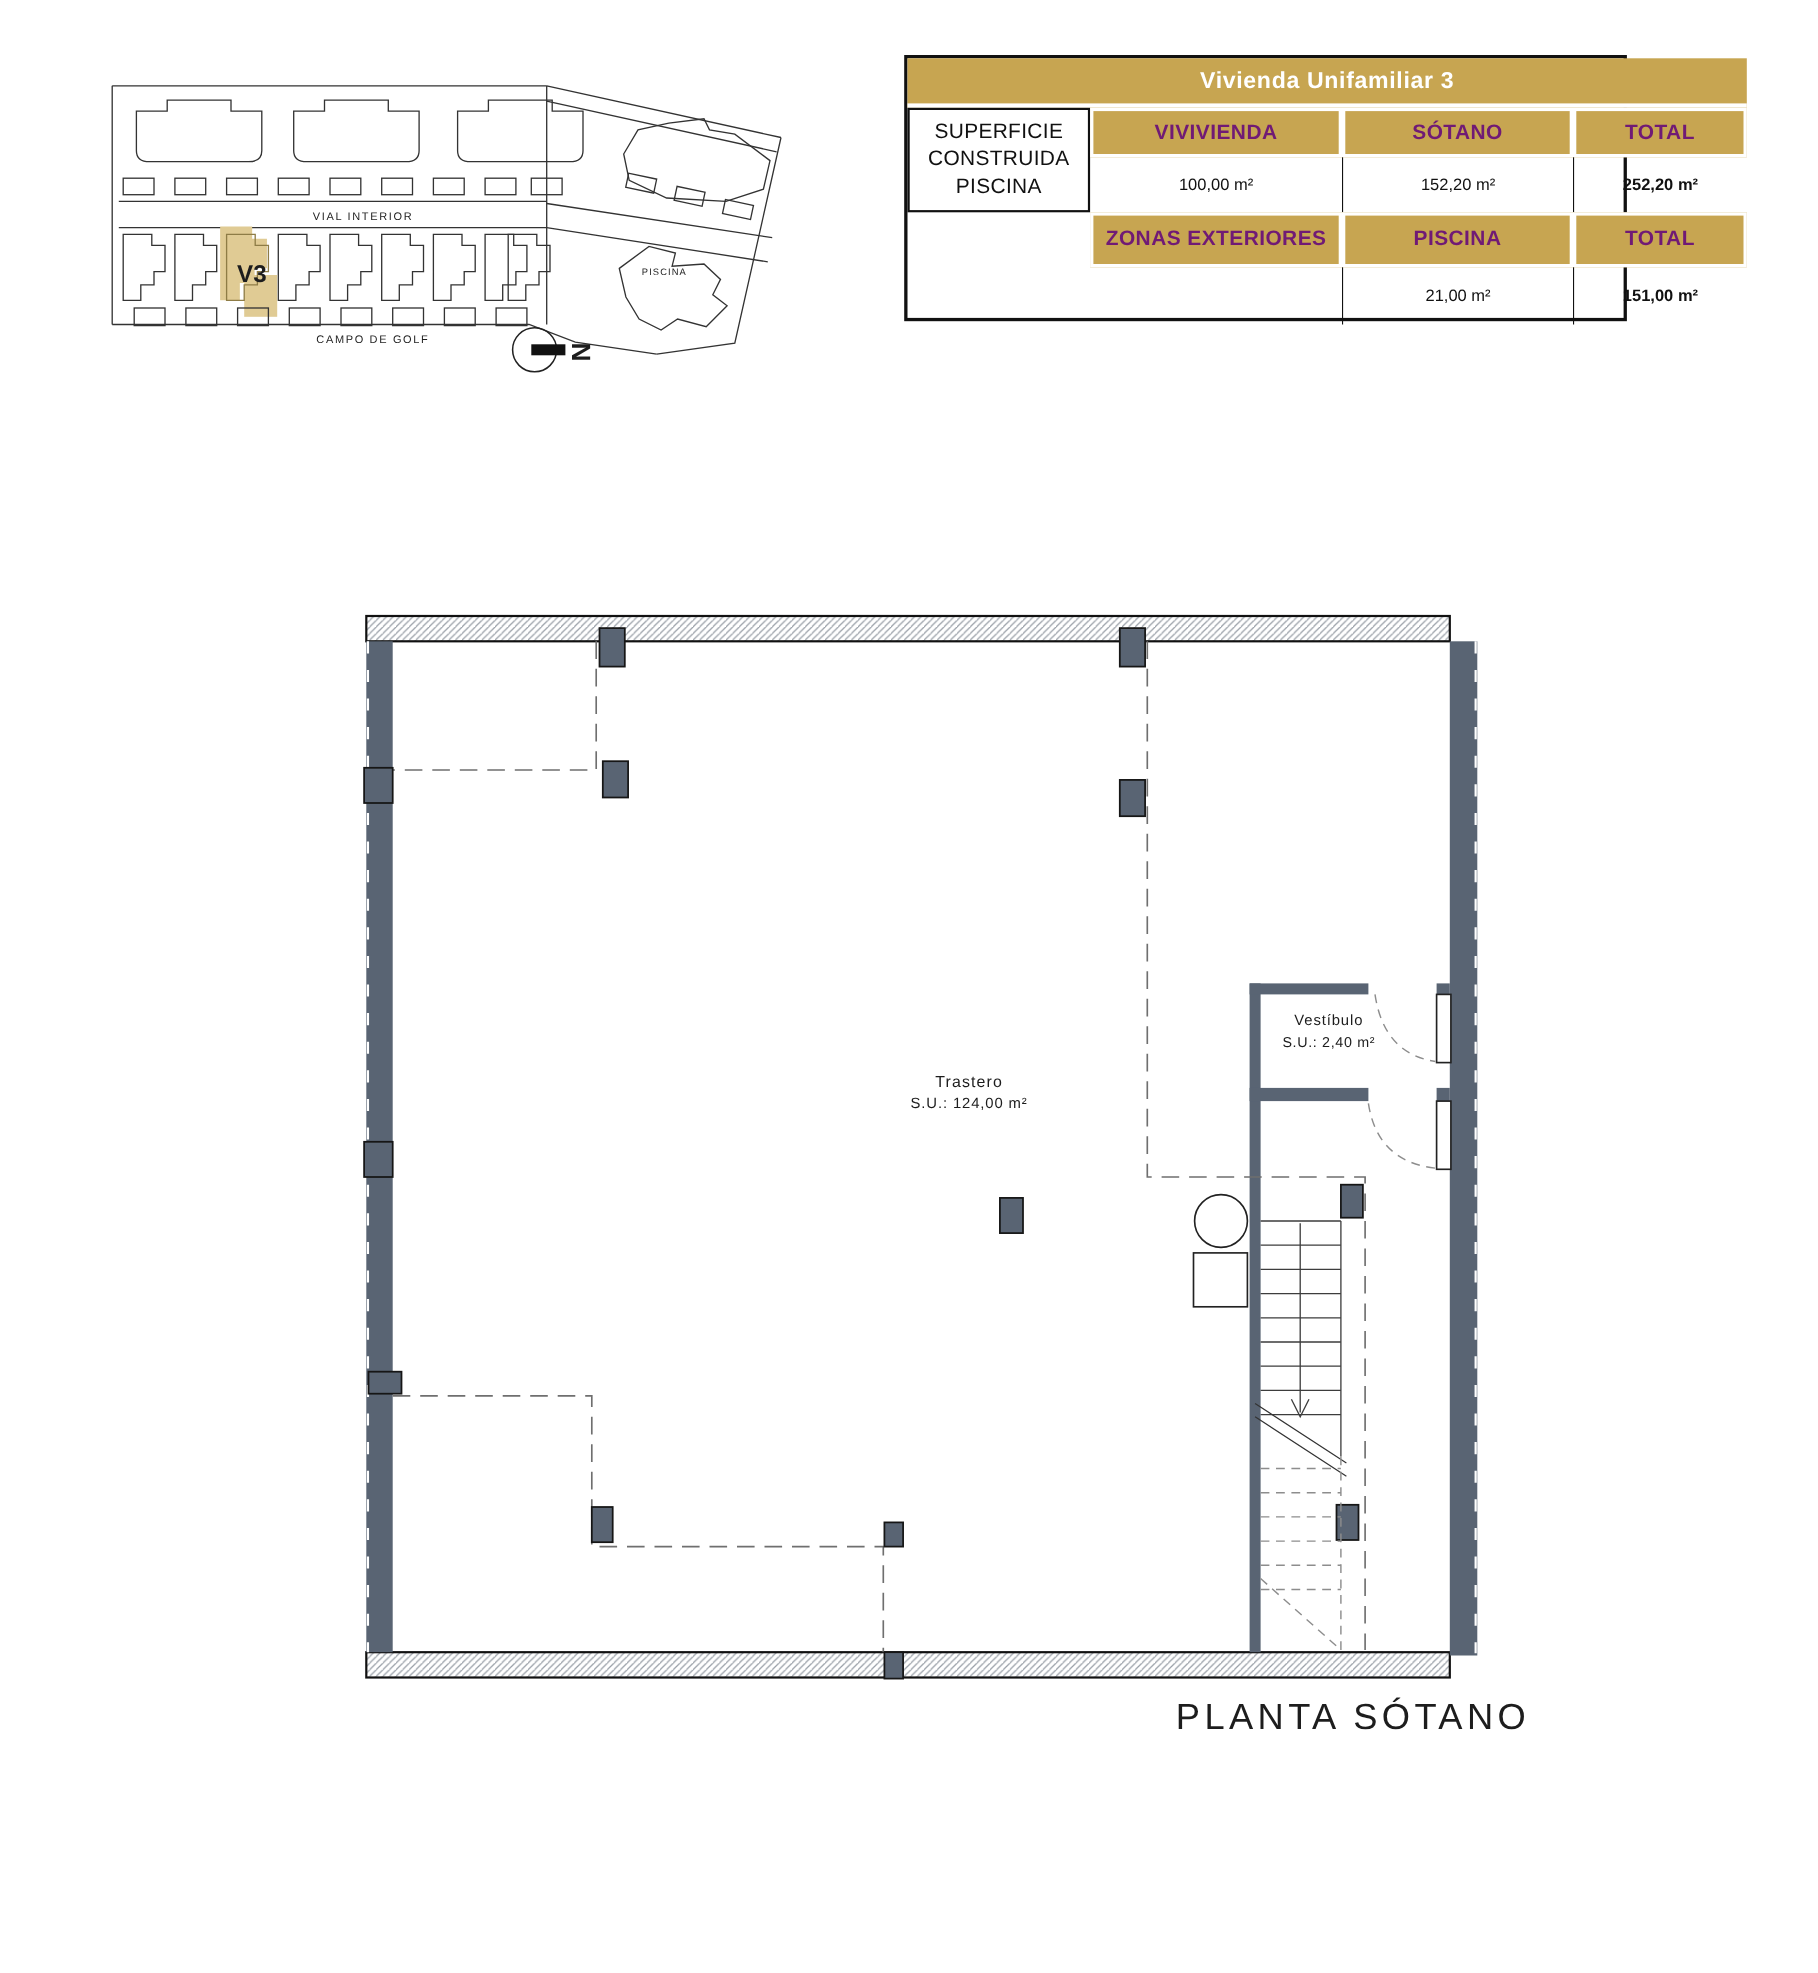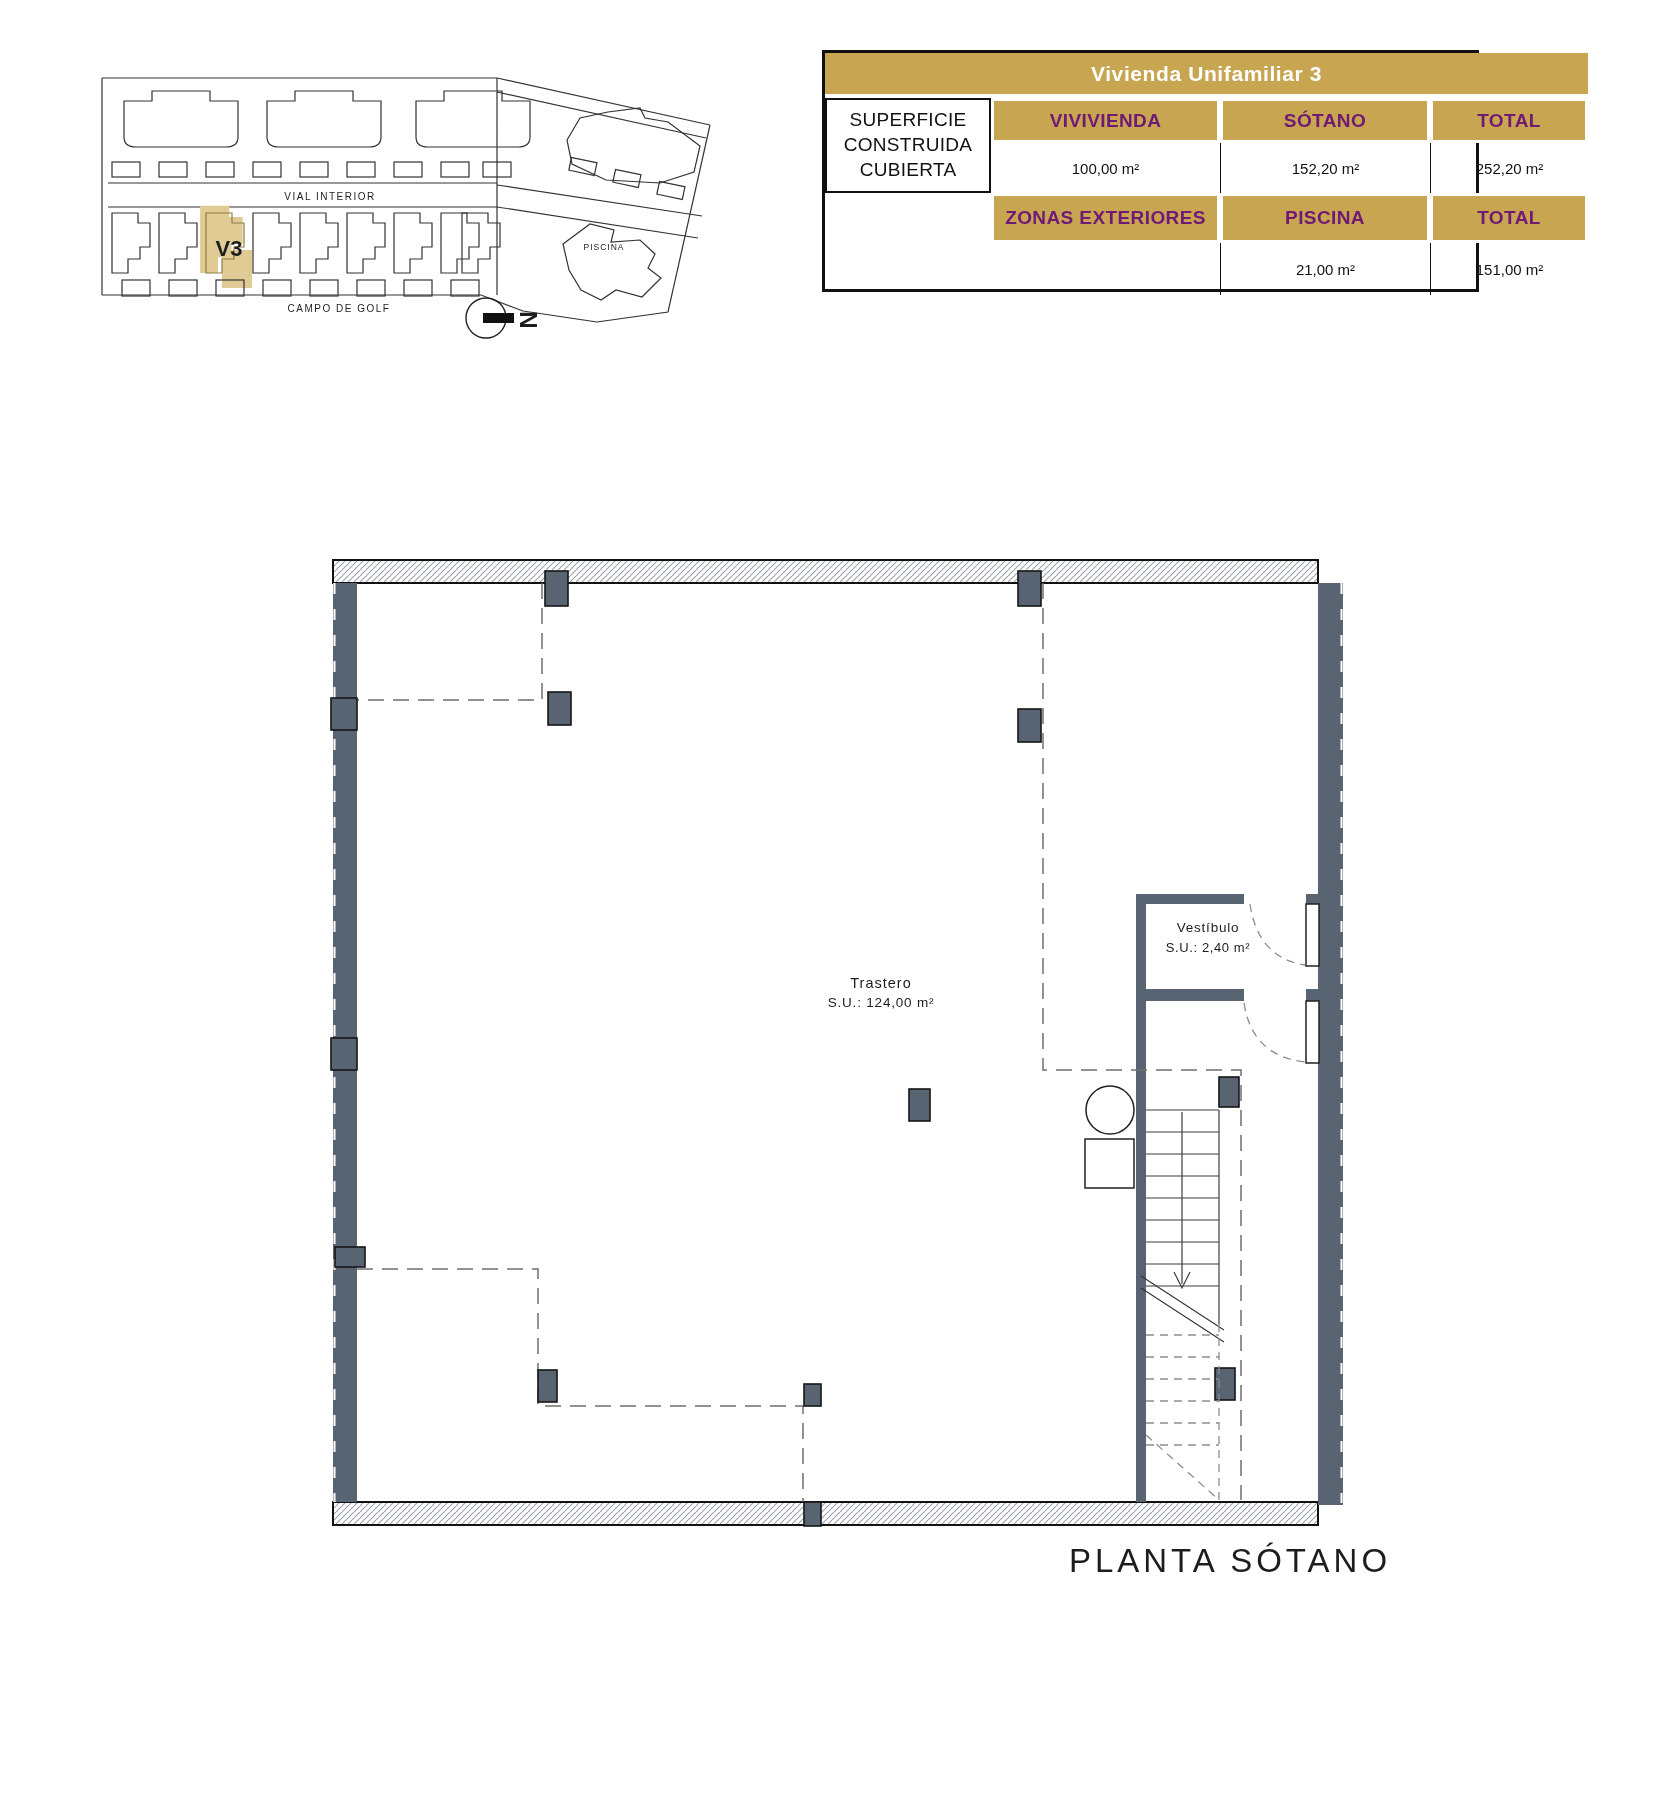--- a/index.html
+++ b/index.html
@@ -16,21 +16,21 @@
   .ttl{grid-column:1/5;grid-row:1;background:var(--accent);color:#fff;font-weight:bold;
     display:flex;align-items:center;justify-content:center;font-size:21px;letter-spacing:.6px;
     border-bottom:4px solid #fff;}
   .lbl{grid-column:1;border:2.5px solid #111;display:flex;align-items:center;justify-content:center;
     text-align:center;font-size:19px;line-height:1.3;padding:2px 12px;color:#111;letter-spacing:.3px;}
   .lbl1{grid-row:2/4;} .lbl2{grid-row:4/6;}
   .gh{background:var(--accent);color:#701a75;font-weight:bold;font-size:19px;letter-spacing:.4px;
     display:flex;align-items:center;justify-content:center;border:3px solid #fff;text-align:center;}
   .val{display:flex;align-items:center;justify-content:center;font-size:15px;color:#111;}
   .sep{border-left:1.5px solid #111;}
-  .total{font-weight:normal;}
+  .total{font-weight:bold;}
   .c2{grid-column:2}.c3{grid-column:3}.c4{grid-column:4}
   .r2{grid-row:2}.r3{grid-row:3}.r4{grid-row:4}.r5{grid-row:5}
 
   
   .wall{fill:var(--wall);}
   .col{fill:var(--wall);stroke:#161616;stroke-width:1.6;}
   .hatchwall{fill:url(#hatch);stroke:#111;stroke-width:2;}
   .ln{stroke:#3d3d3d;stroke-width:1.2;fill:none;}
   .ln2{stroke:#333;stroke-width:1.1;fill:none;}
   .dash{stroke:#6f6f6f;stroke-width:1.5;fill:none;stroke-dasharray:16 9;}
@@ -196,21 +196,21 @@
       <text class="t" x="1208" y="952" font-size="13" letter-spacing="0.6" text-anchor="middle">S.U.: 2,40 m²</text>
     </g>
 
     <text class="t" x="1230" y="1572" font-size="33" letter-spacing="4" text-anchor="middle" fill="#111">PLANTA SÓTANO</text>
   </g>
 </svg>
 
   <div class="surface-table">
     <div class="ttl">Vivienda Unifamiliar 3</div>
 
-    <div class="lbl lbl1">SUPERFICIE CONSTRUIDA CUBIERTA</div>
+    <div class="lbl lbl1">SUPERFICIE CONSTRUIDA PISCINA</div>
 
     <div class="gh c2 r2">VIVIVIENDA</div>
     <div class="gh c3 r2">SÓTANO</div>
     <div class="gh c4 r2">TOTAL</div>
 
     <div class="val c2 r3">100,00 m²</div>
     <div class="val c3 r3 sep">152,20 m²</div>
     <div class="val c4 r3 sep total">252,20 m²</div>
 
     <div class="gh c2 r4">ZONAS EXTERIORES</div>

